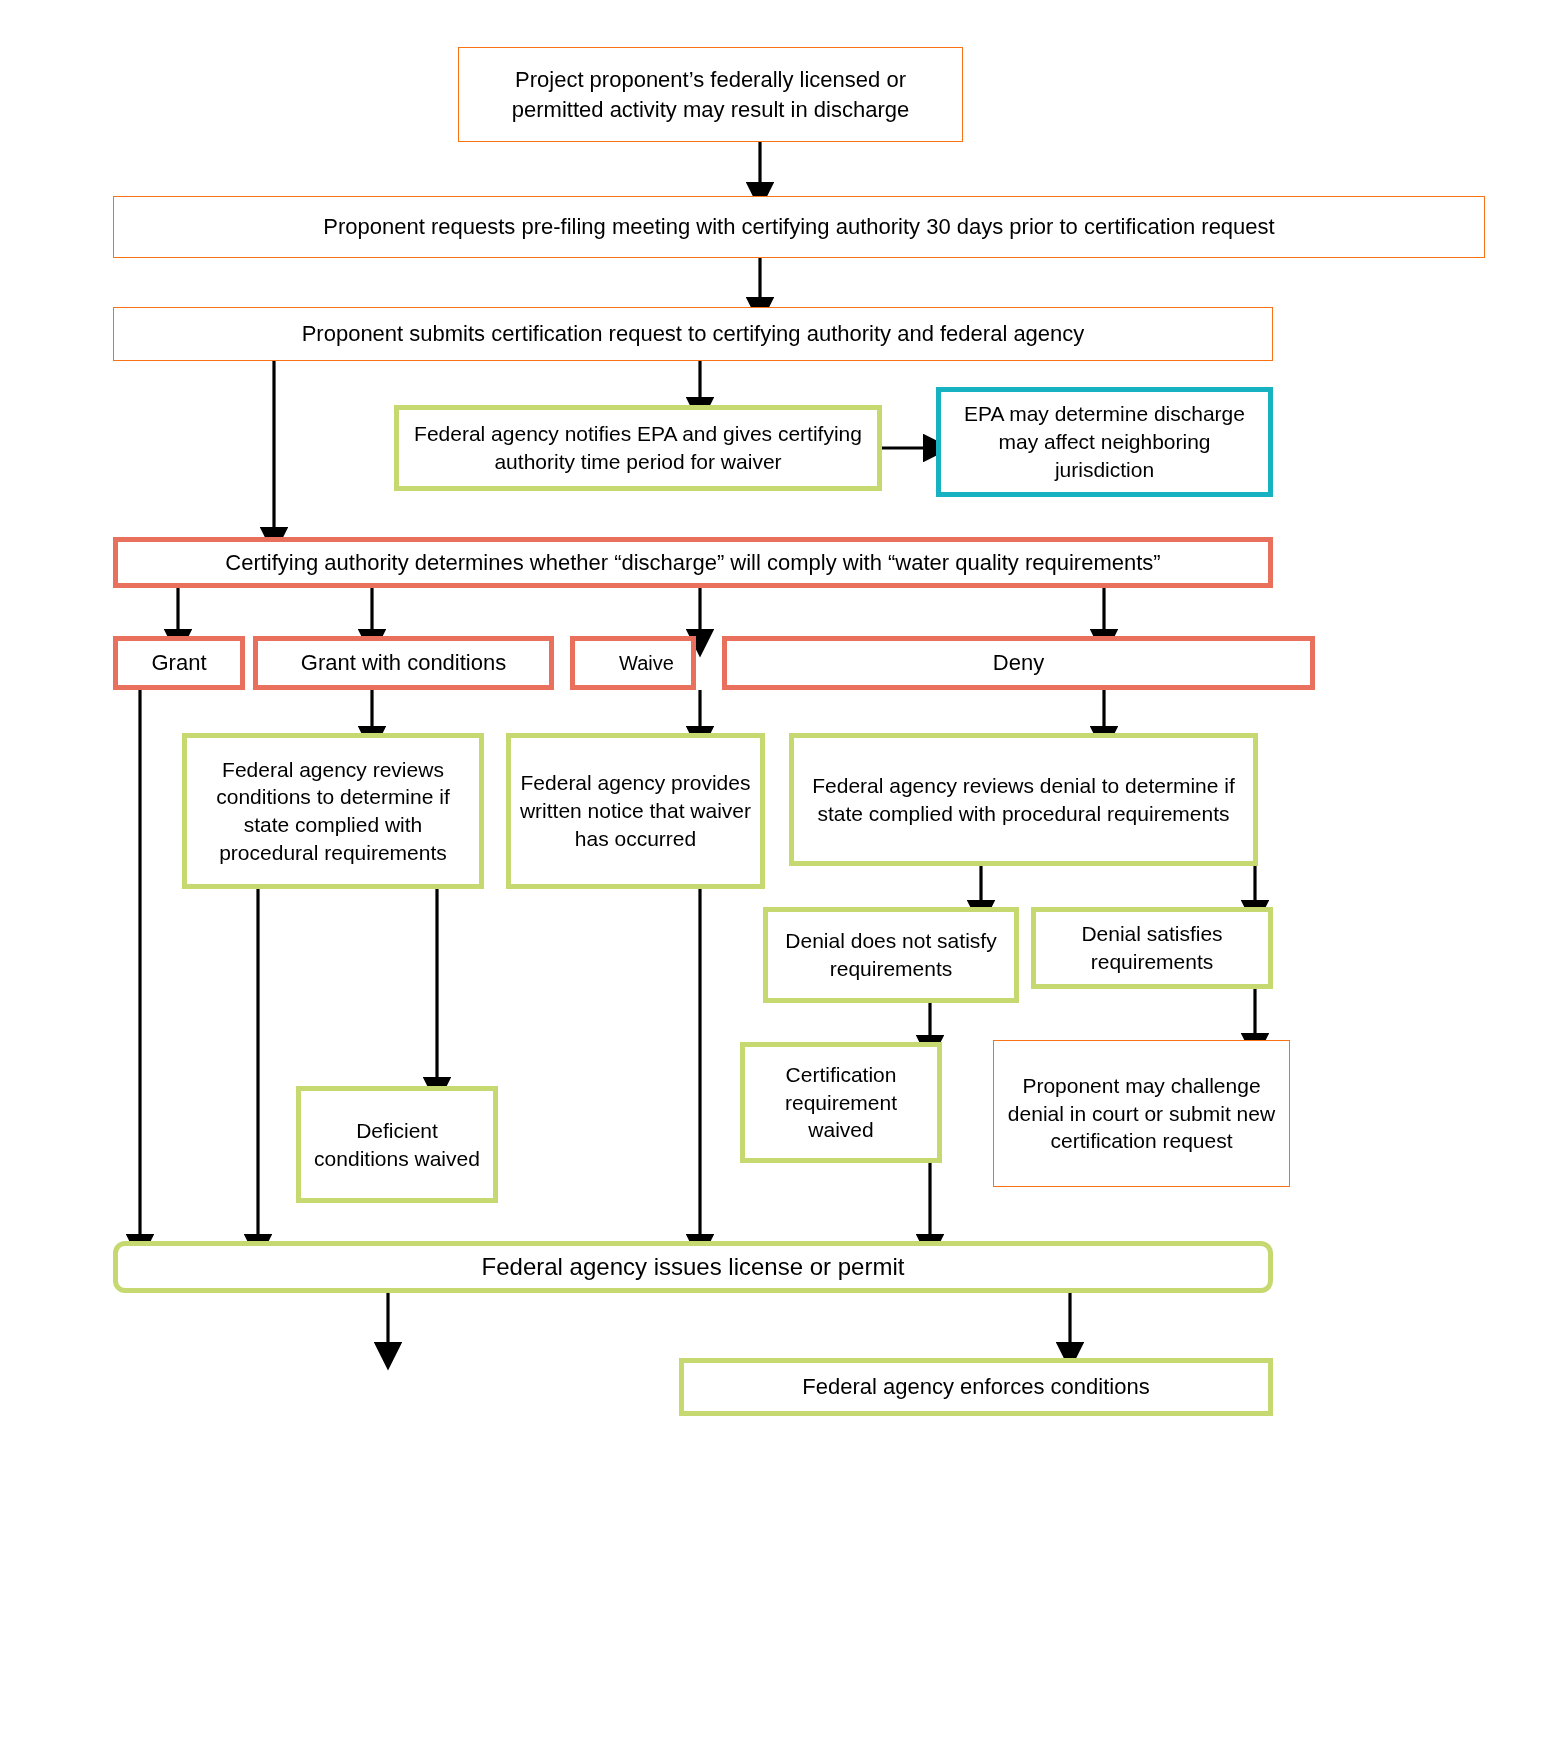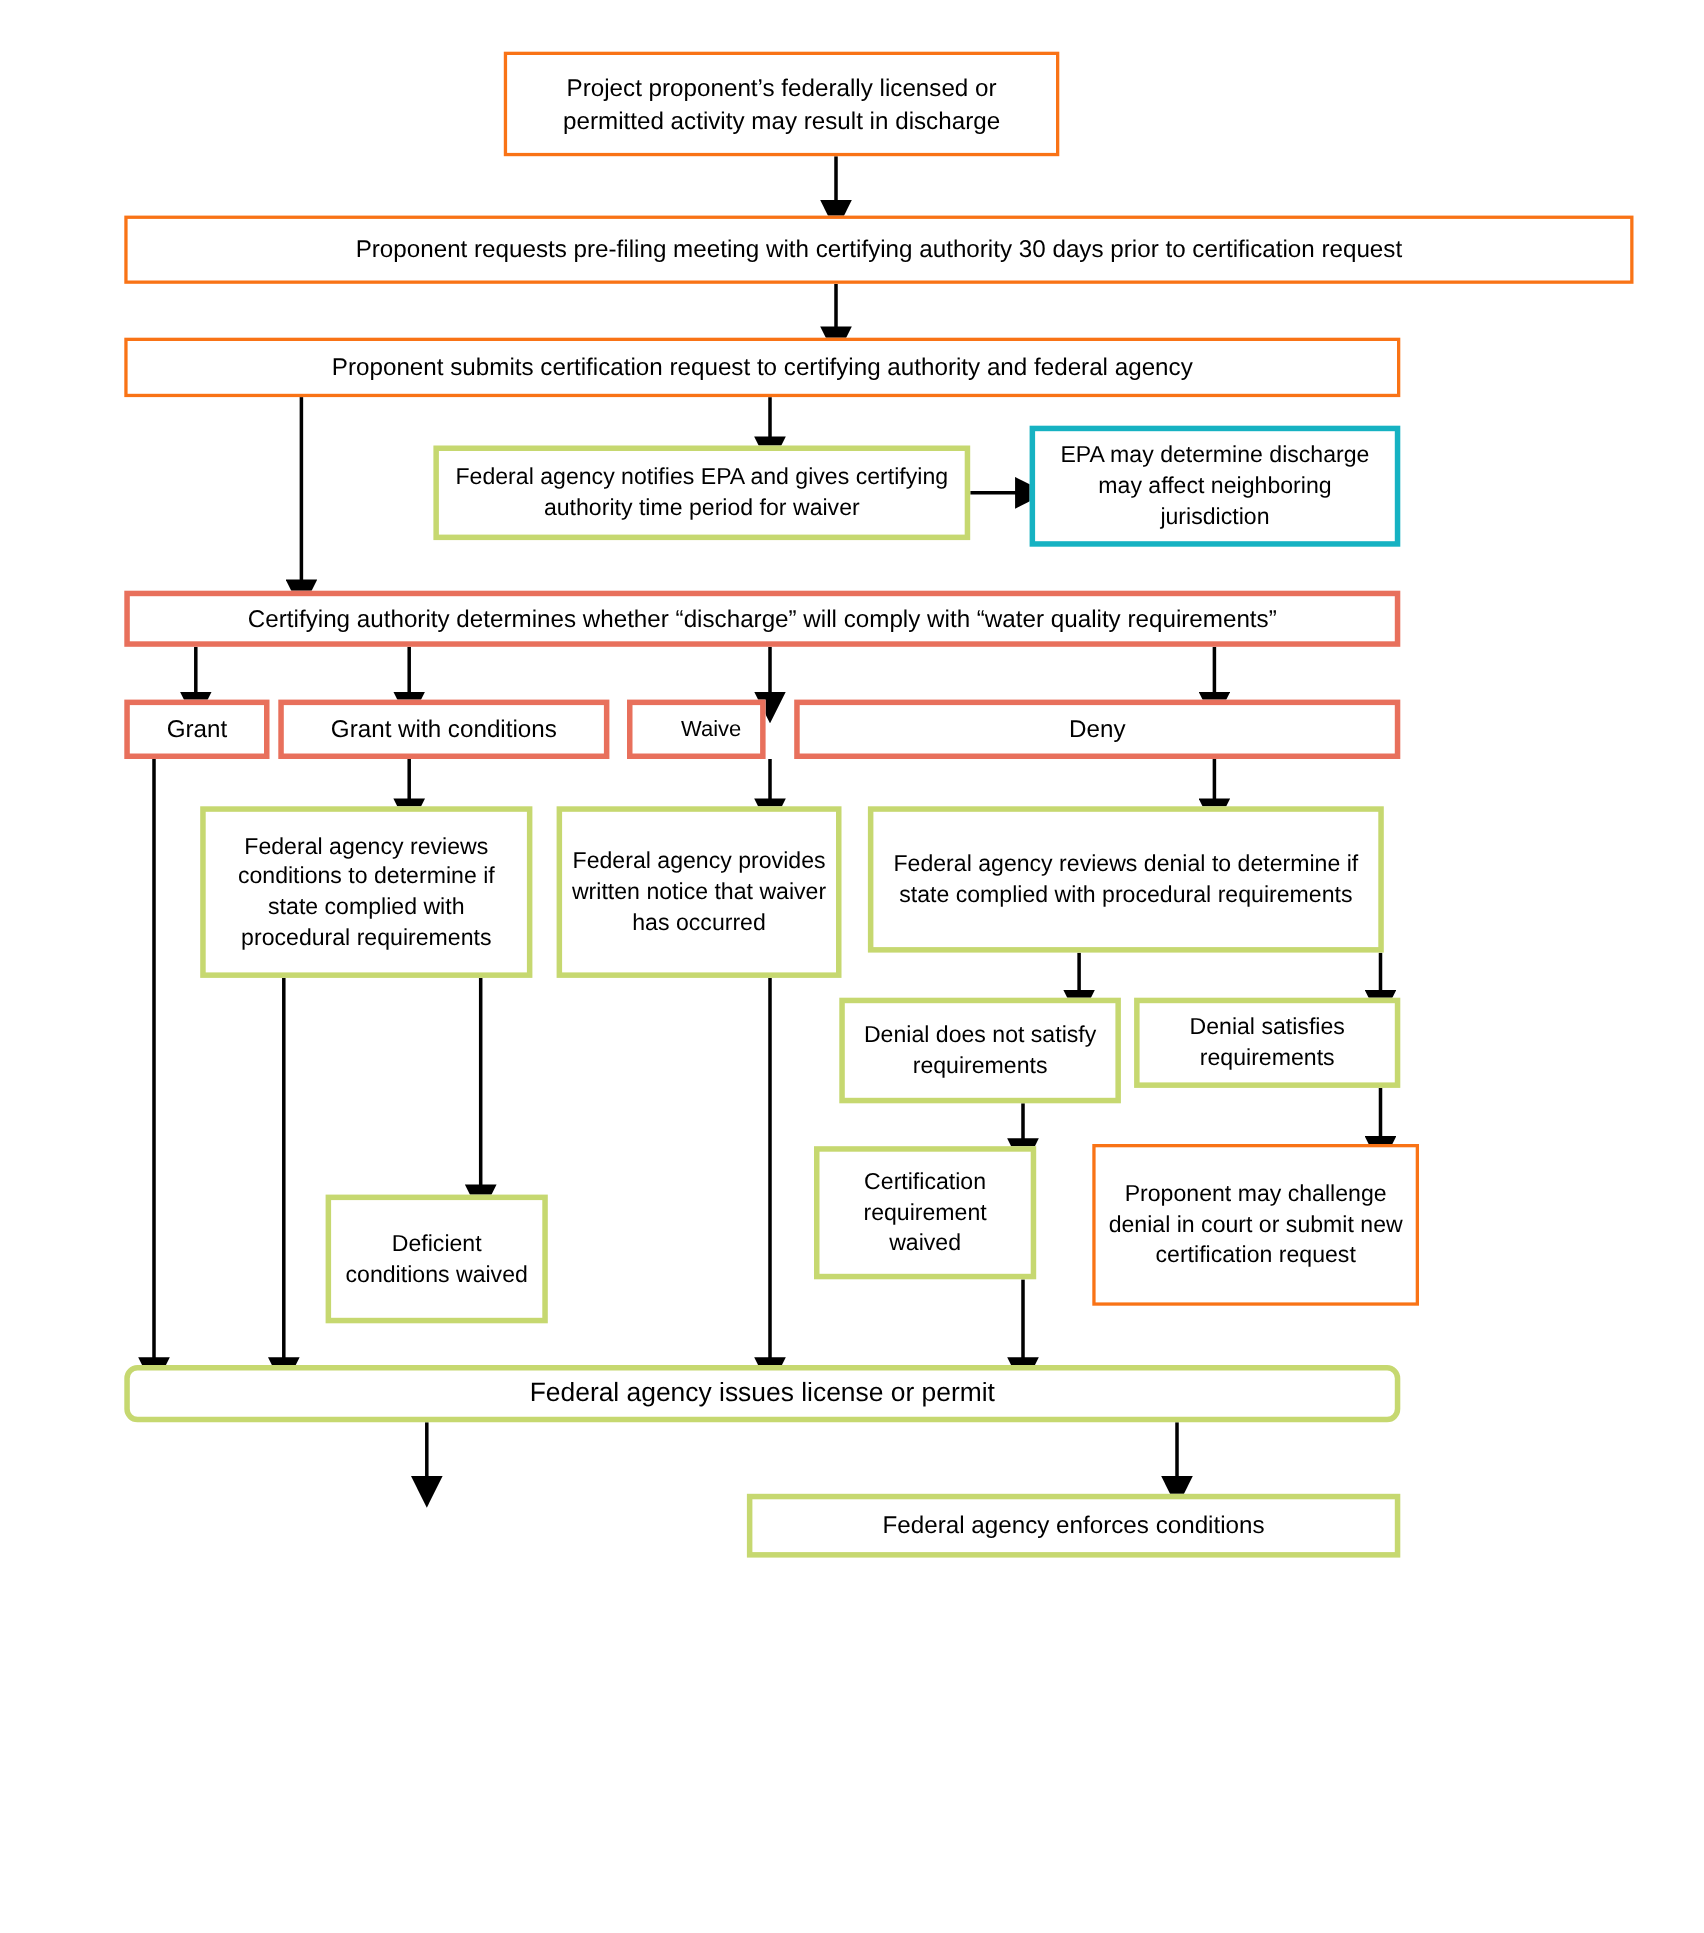--- a/index.html
+++ b/index.html
@@ -25,21 +25,21 @@
     align-items: center;
     justify-content: center;
     text-align: center;
     color: #000000;
     font-family: "Liberation Sans", sans-serif;
     font-size: 21px;
     line-height: 1.32;
     padding: 4px 8px;
   }
   .node span { display: block; width: 100%; }
-  .b-blue  { border: 3px solid #f97316; }
+  .b-blue  { border: 1px solid #f97316; }
   .b-green { border: 5px solid #C6D870; justify-content: flex-end; }
   .b-coral { border: 5px solid #E8705C; }
   .b-teal  { border: 5px solid #16B2C2; }
   svg.edges {
     position: absolute;
     left: 0; top: 0;
     width: 1549px;
     height: 1757px;
     pointer-events: none;
   }
@@ -134,21 +134,21 @@
   </div>
 
   <div class="node b-coral" style="left:253px; top:636px; width:301px; height:54px; font-size:22px;">
     <span>Grant with conditions</span>
   </div>
 
   <div class="node b-coral" style="left:570px; top:636px; width:126px; height:54px; font-size:20px;padding-left:35px;">
     <span>Waive</span>
   </div>
 
-  <div class="node b-coral" style="left:722px; top:636px; width:551px; height:54px; font-size:22px;text-align:center;">
+  <div class="node b-coral" style="left:722px; top:636px; width:593px; height:54px; font-size:22px;text-align:center;">
     <span>Deny</span>
   </div>
 
   <div class="node b-green" style="left:182px; top:733px; width:302px; height:156px; font-size:21px;">
     <span>Federal agency reviews conditions to determine if state complied with procedural requirements</span>
   </div>
 
   <div class="node b-green" style="left:506px; top:733px; width:259px; height:156px; font-size:21px;">
     <span>Federal agency provides written notice that waiver has occurred</span>
   </div>

